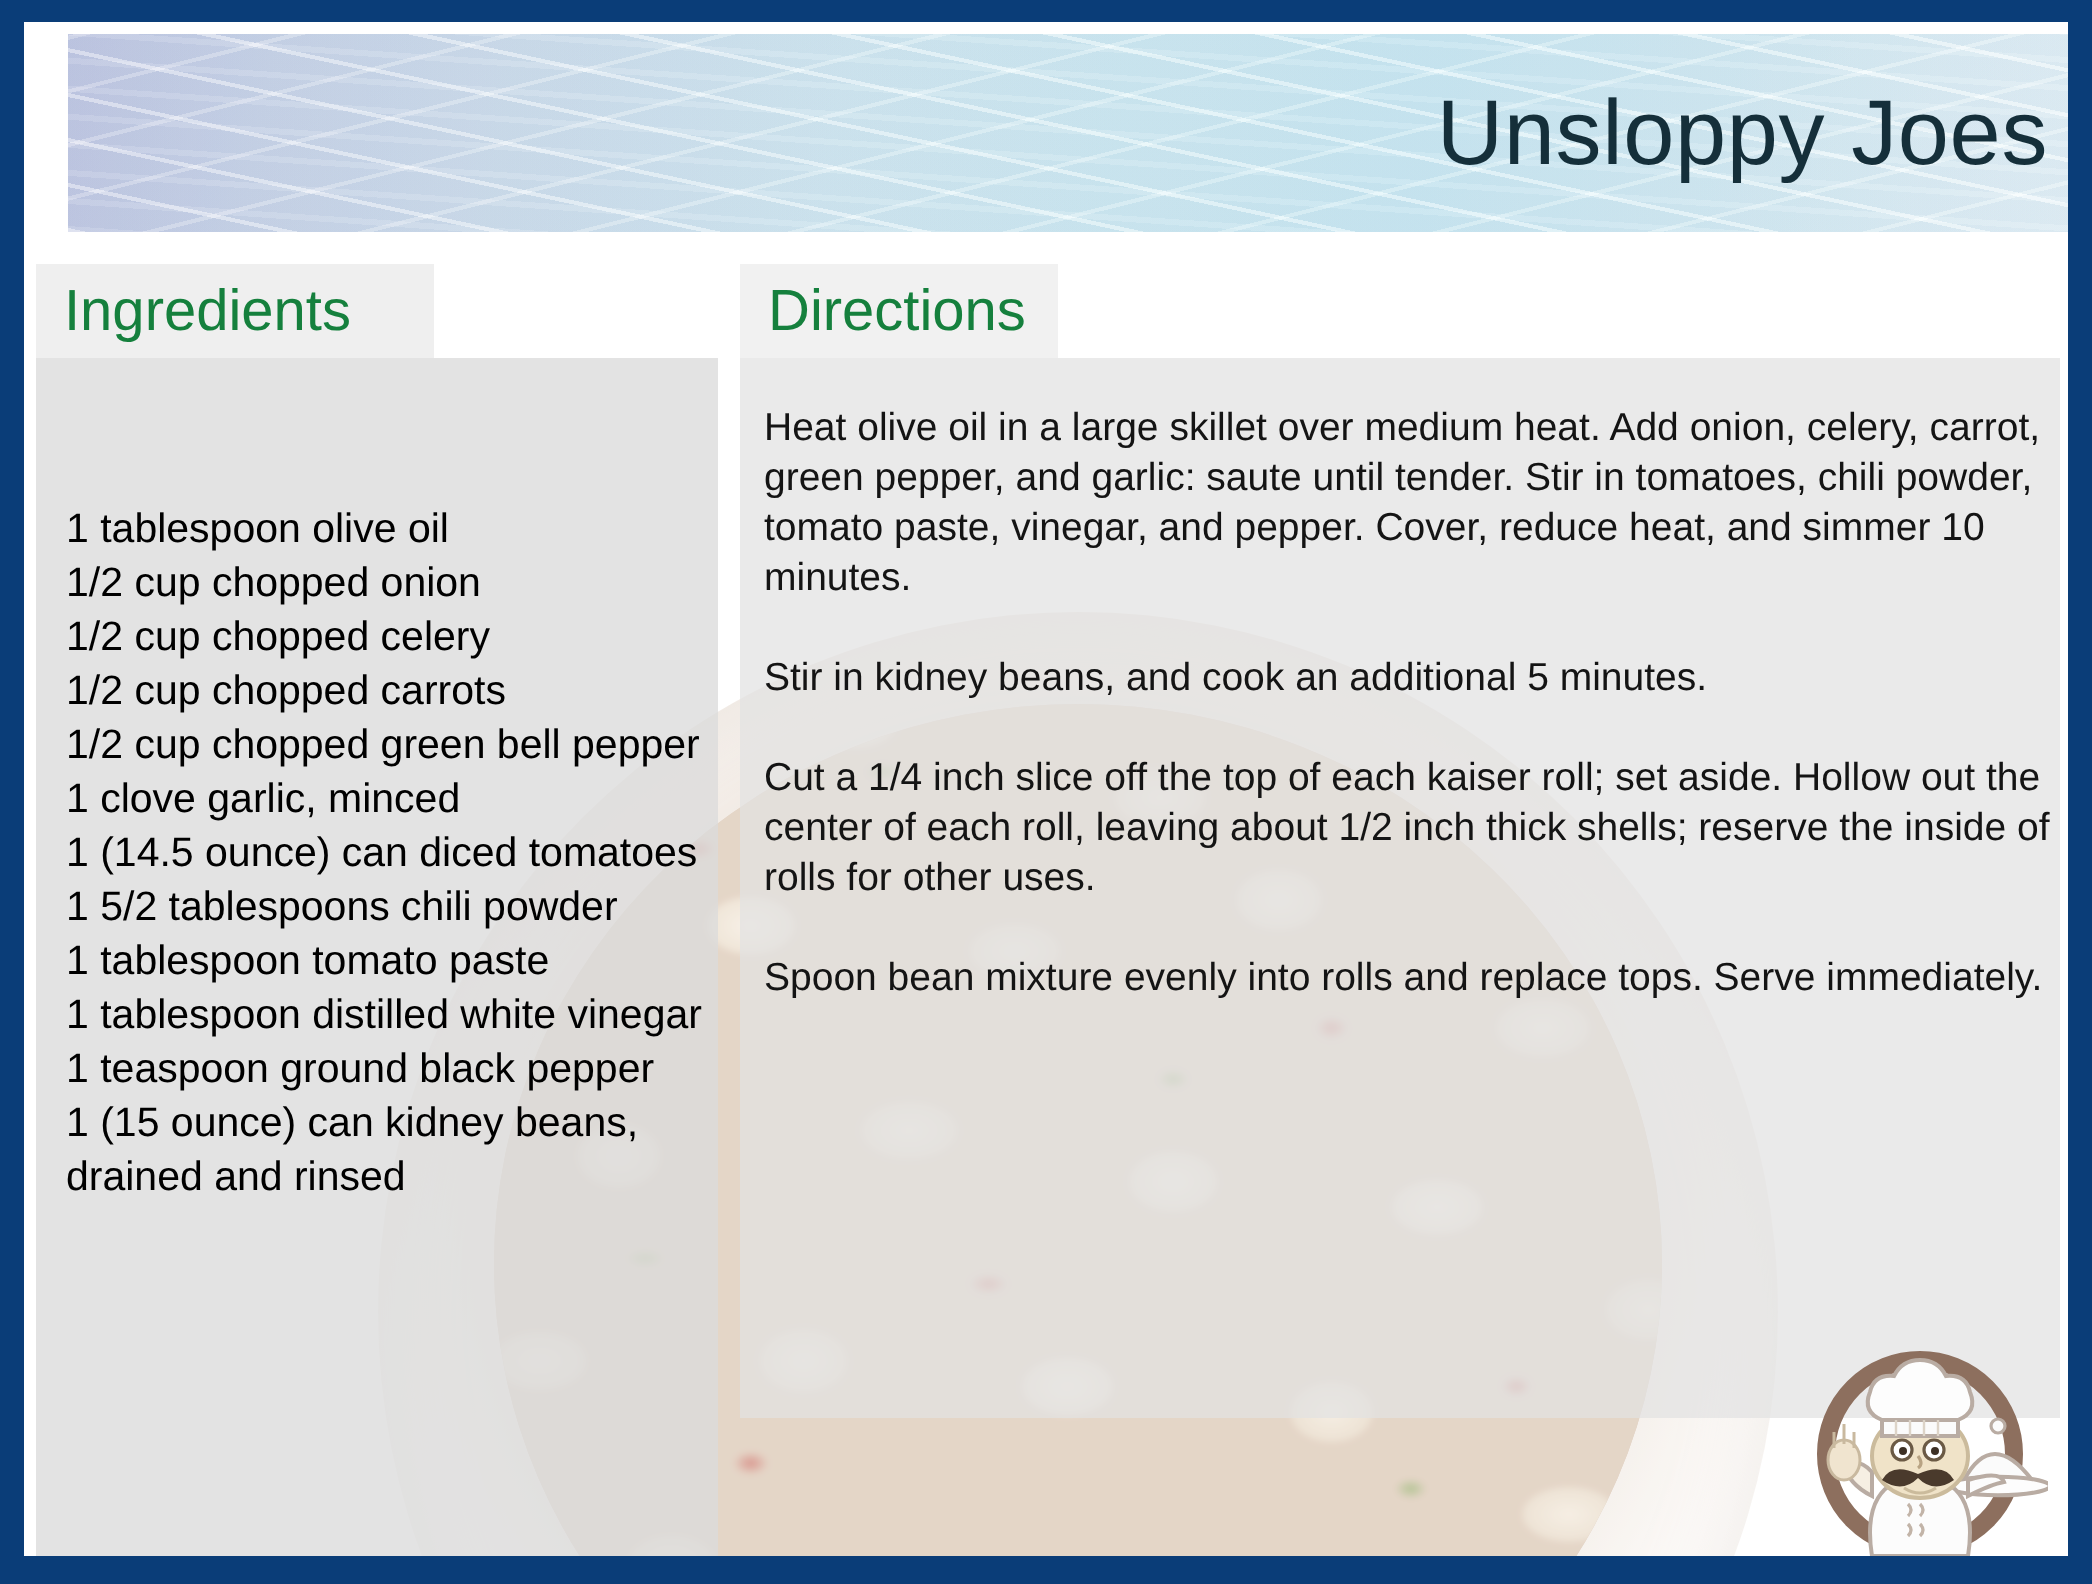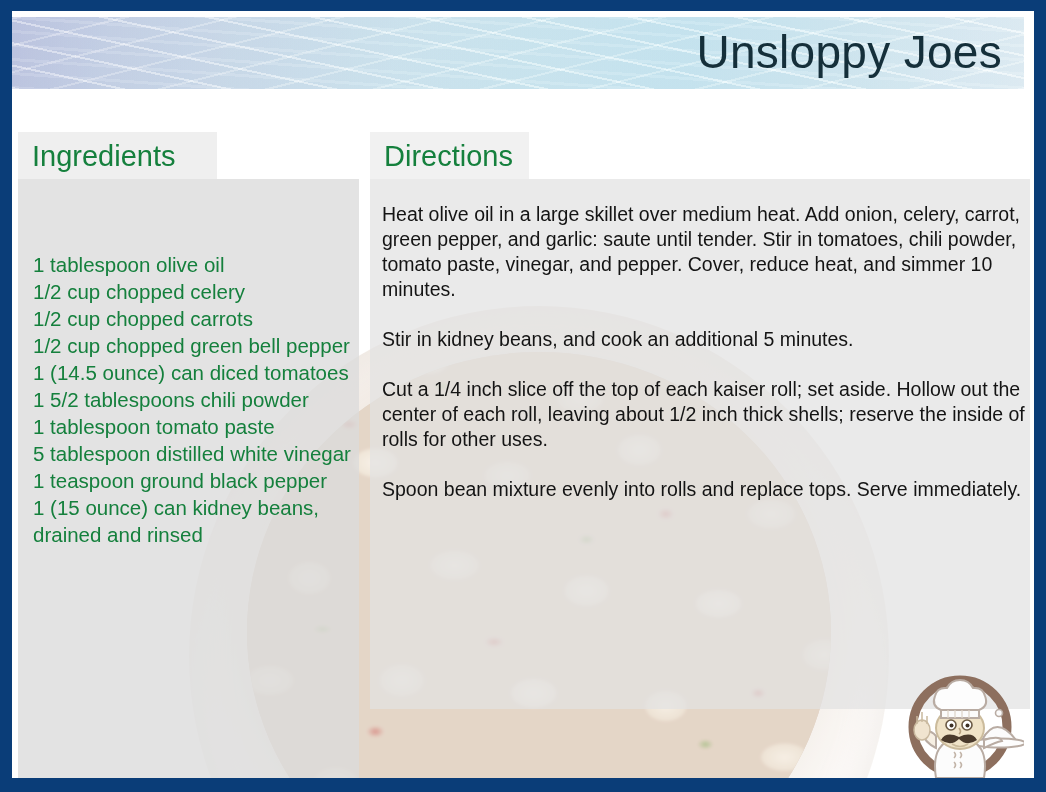--- a/index.html
+++ b/index.html
@@ -109,24 +109,24 @@
       radial-gradient(ellipse 11px 7px  at 56% 34%, #849a50 0%, rgba(132,154,80,0) 75%),
       radial-gradient(ellipse 13px 6px  at 16% 48%, #8ba257 0%, rgba(139,162,87,0) 75%),
       radial-gradient(ellipse 11px 7px  at 74% 66%, #87a053 0%, rgba(135,160,83,0) 75%),
       radial-gradient(ellipse 12px 6px  at 46% 80%, #8da459 0%, rgba(141,164,89,0) 75%);
     filter: blur(1.6px);
   }
 
   
   .banner {
     position: absolute;
-    left: 0;
+    left: 22px;
     top: 6px;
     width: 1012px;
-    height: 72px;
+    height: 99px;
     overflow: hidden;
     background: linear-gradient(100deg,
         #c3c7e4 0%, #cdd6ea 10%, #d4e2ef 22%,
         #d7eef5 38%, #d4f0f6 52%, #cfeff7 66%,
         #d8f1f7 80%, #e6f6fa 92%, #eef9fc 100%);
   }
   .banner-weave {
     position: absolute;
     inset: 0;
     background-image:
@@ -168,21 +168,21 @@
   #ingredients-tab  { left: 6px;  top: 121px; width: 199px; height: 47px; }
   #ingredients-body { left: 6px;  top: 168px; width: 341px; height: 599px;
                       background: rgba(219,219,219,0.78); }
   .ing-list {
     position: absolute;
     left: 15px;
     top: 72px;
     width: 330px;
     font-size: 20.5px;
     line-height: 27px;
-    color: #15803d;
+    color: #000000;
   }
   .ing-list .ing-item { white-space: normal; }
 
   
   #directions-tab  { left: 358px; top: 121px; width: 159px; height: 47px;
                      background: rgba(240,240,240,0.95); }
   #directions-body { left: 358px; top: 168px; width: 660px; height: 530px;
                      background: rgba(226,226,226,0.72); }
   .dir-text {
     position: absolute;
@@ -224,27 +224,29 @@
       <div class="banner-weave"></div>
       <div class="banner-title">Unsloppy Joes</div>
     </div>
 
     <div class="panel-tab" id="ingredients-tab">
       <div class="tab-title">Ingredients</div>
     </div>
     <div class="panel-body" id="ingredients-body">
       <div class="ing-list" id="ing-list">
           <div class="ing-item">1 tablespoon olive oil</div>
+          <div class="ing-item">1/2 cup chopped onion</div>
           <div class="ing-item">1/2 cup chopped celery</div>
           <div class="ing-item">1/2 cup chopped carrots</div>
           <div class="ing-item">1/2 cup chopped green bell pepper</div>
+          <div class="ing-item">1 clove garlic, minced</div>
           <div class="ing-item">1 (14.5 ounce) can diced tomatoes</div>
           <div class="ing-item">1 5/2 tablespoons chili powder</div>
           <div class="ing-item">1 tablespoon tomato paste</div>
-          <div class="ing-item">5 tablespoon distilled white vinegar</div>
+          <div class="ing-item">1 tablespoon distilled white vinegar</div>
           <div class="ing-item">1 teaspoon ground black pepper</div>
           <div class="ing-item">1 (15 ounce) can kidney beans, drained and rinsed</div>
         </div>
     </div>
 
     <div class="panel-tab" id="directions-tab">
       <div class="tab-title">Directions</div>
     </div>
     <div class="panel-body" id="directions-body">
       <div class="dir-text" id="dir-text">

